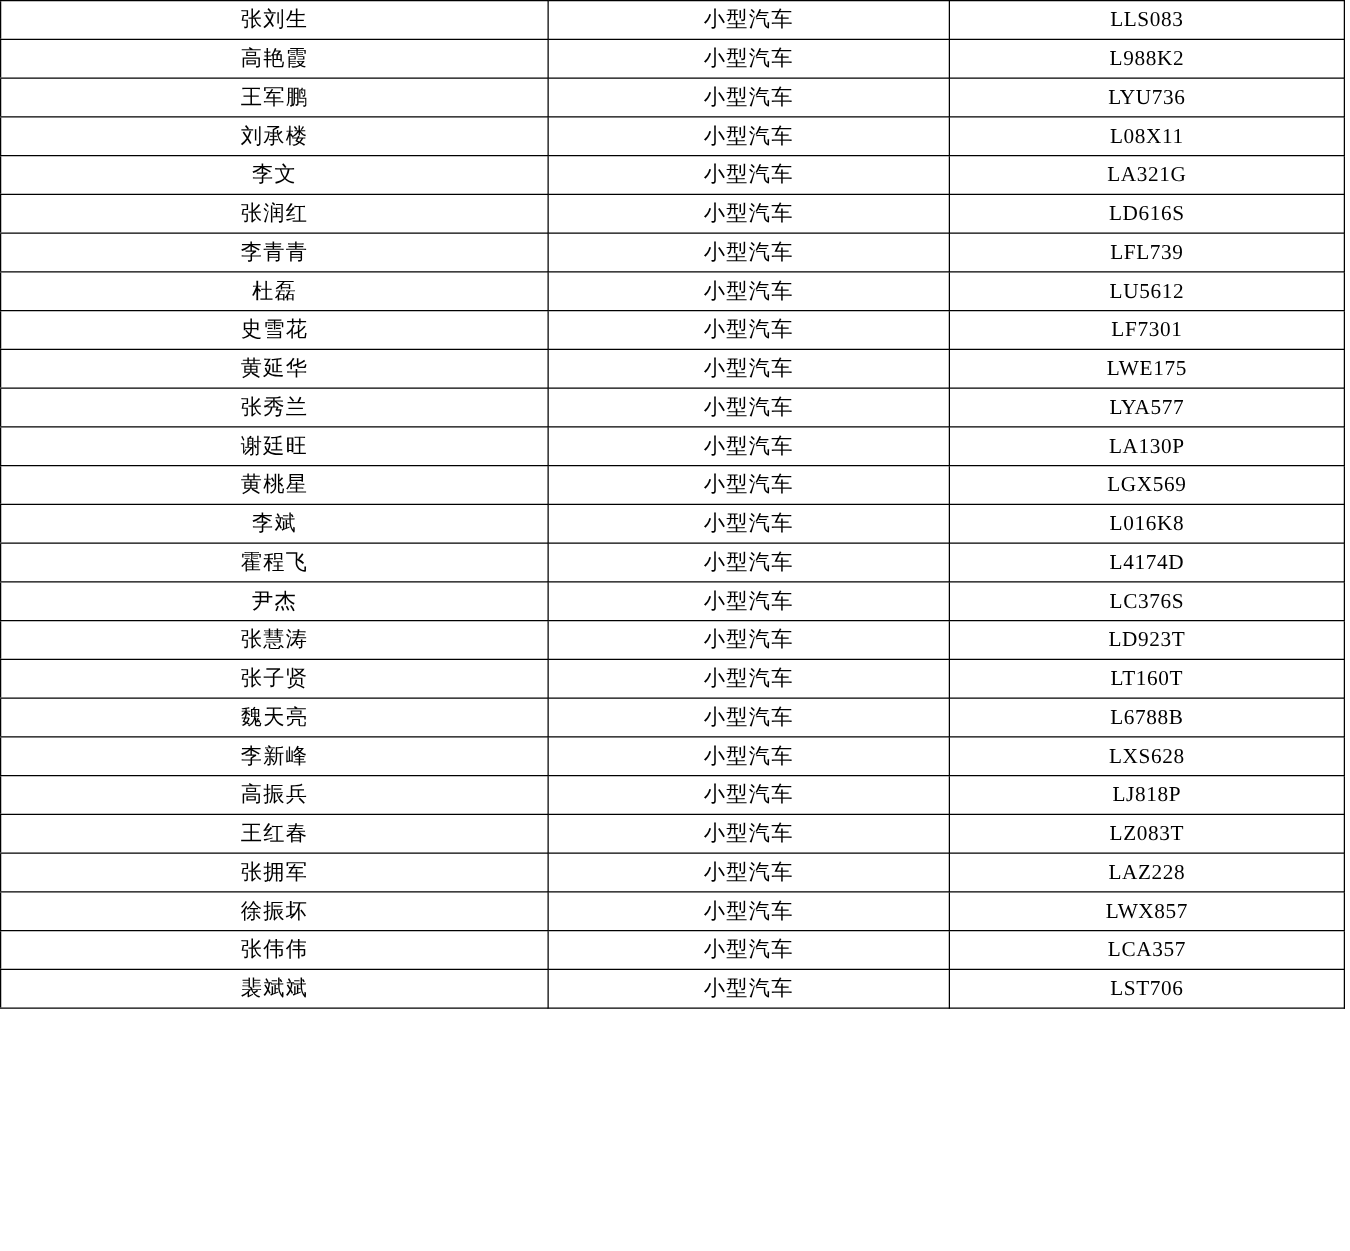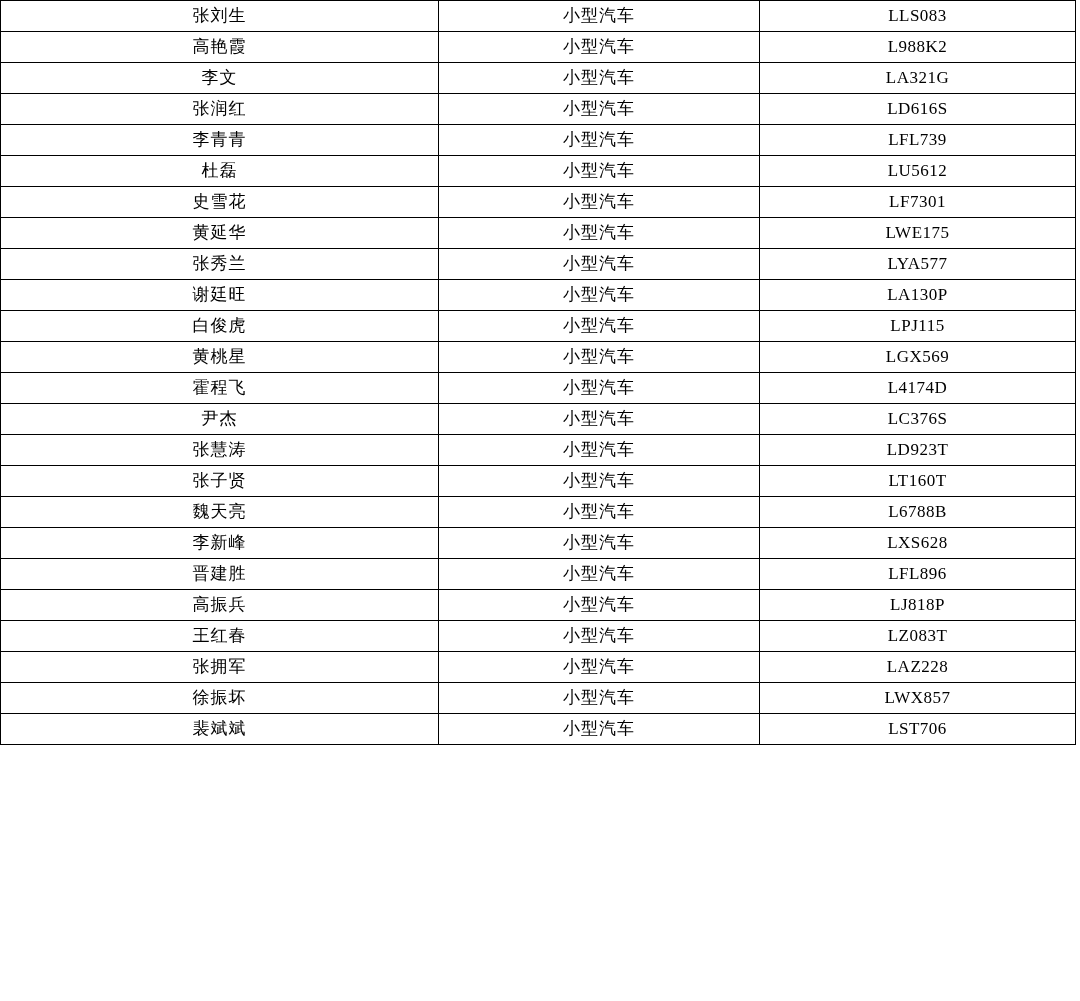--- a/index.html
+++ b/index.html
@@ -58,20 +58,30 @@
           <td class="col-name">张刘生</td>
           <td class="col-type">小型汽车</td>
           <td class="col-plate">LLS083</td>
         </tr>
         <tr>
           <td class="col-name">高艳霞</td>
           <td class="col-type">小型汽车</td>
           <td class="col-plate">L988K2</td>
         </tr>
         <tr>
+          <td class="col-name">王军鹏</td>
+          <td class="col-type">小型汽车</td>
+          <td class="col-plate">LYU736</td>
+        </tr>
+        <tr>
+          <td class="col-name">刘承楼</td>
+          <td class="col-type">小型汽车</td>
+          <td class="col-plate">L08X11</td>
+        </tr>
+        <tr>
           <td class="col-name">李文</td>
           <td class="col-type">小型汽车</td>
           <td class="col-plate">LA321G</td>
         </tr>
         <tr>
           <td class="col-name">张润红</td>
           <td class="col-type">小型汽车</td>
           <td class="col-plate">LD616S</td>
         </tr>
         <tr>
@@ -98,28 +108,28 @@
           <td class="col-name">张秀兰</td>
           <td class="col-type">小型汽车</td>
           <td class="col-plate">LYA577</td>
         </tr>
         <tr>
           <td class="col-name">谢廷旺</td>
           <td class="col-type">小型汽车</td>
           <td class="col-plate">LA130P</td>
         </tr>
         <tr>
-          <td class="col-name">白俊虎</td>
-          <td class="col-type">小型汽车</td>
-          <td class="col-plate">LPJ115</td>
-        </tr>
-        <tr>
           <td class="col-name">黄桃星</td>
           <td class="col-type">小型汽车</td>
           <td class="col-plate">LGX569</td>
+        </tr>
+        <tr>
+          <td class="col-name">李斌</td>
+          <td class="col-type">小型汽车</td>
+          <td class="col-plate">L016K8</td>
         </tr>
         <tr>
           <td class="col-name">霍程飞</td>
           <td class="col-type">小型汽车</td>
           <td class="col-plate">L4174D</td>
         </tr>
         <tr>
           <td class="col-name">尹杰</td>
           <td class="col-type">小型汽车</td>
           <td class="col-plate">LC376S</td>
@@ -138,44 +148,44 @@
           <td class="col-name">魏天亮</td>
           <td class="col-type">小型汽车</td>
           <td class="col-plate">L6788B</td>
         </tr>
         <tr>
           <td class="col-name">李新峰</td>
           <td class="col-type">小型汽车</td>
           <td class="col-plate">LXS628</td>
         </tr>
         <tr>
-          <td class="col-name">晋建胜</td>
-          <td class="col-type">小型汽车</td>
-          <td class="col-plate">LFL896</td>
-        </tr>
-        <tr>
           <td class="col-name">高振兵</td>
           <td class="col-type">小型汽车</td>
           <td class="col-plate">LJ818P</td>
         </tr>
         <tr>
           <td class="col-name">王红春</td>
           <td class="col-type">小型汽车</td>
           <td class="col-plate">LZ083T</td>
         </tr>
         <tr>
           <td class="col-name">张拥军</td>
           <td class="col-type">小型汽车</td>
           <td class="col-plate">LAZ228</td>
         </tr>
         <tr>
           <td class="col-name">徐振坏</td>
           <td class="col-type">小型汽车</td>
           <td class="col-plate">LWX857</td>
         </tr>
         <tr>
+          <td class="col-name">张伟伟</td>
+          <td class="col-type">小型汽车</td>
+          <td class="col-plate">LCA357</td>
+        </tr>
+        <tr>
           <td class="col-name">裴斌斌</td>
           <td class="col-type">小型汽车</td>
           <td class="col-plate">LST706</td>
         </tr>
       </tbody>
   </table>
 </div>
 
 </body></html>

